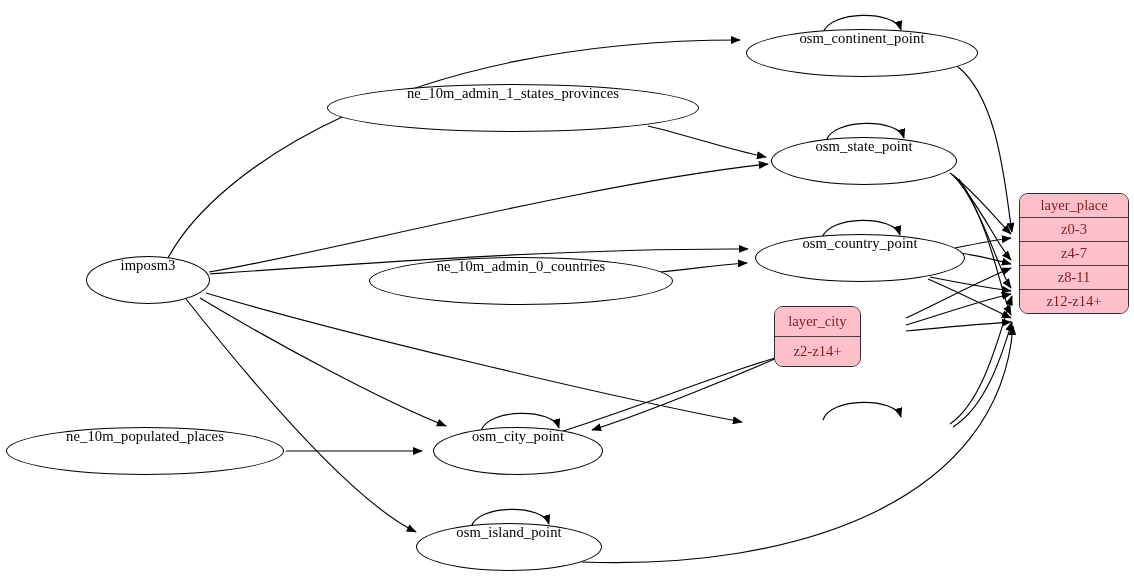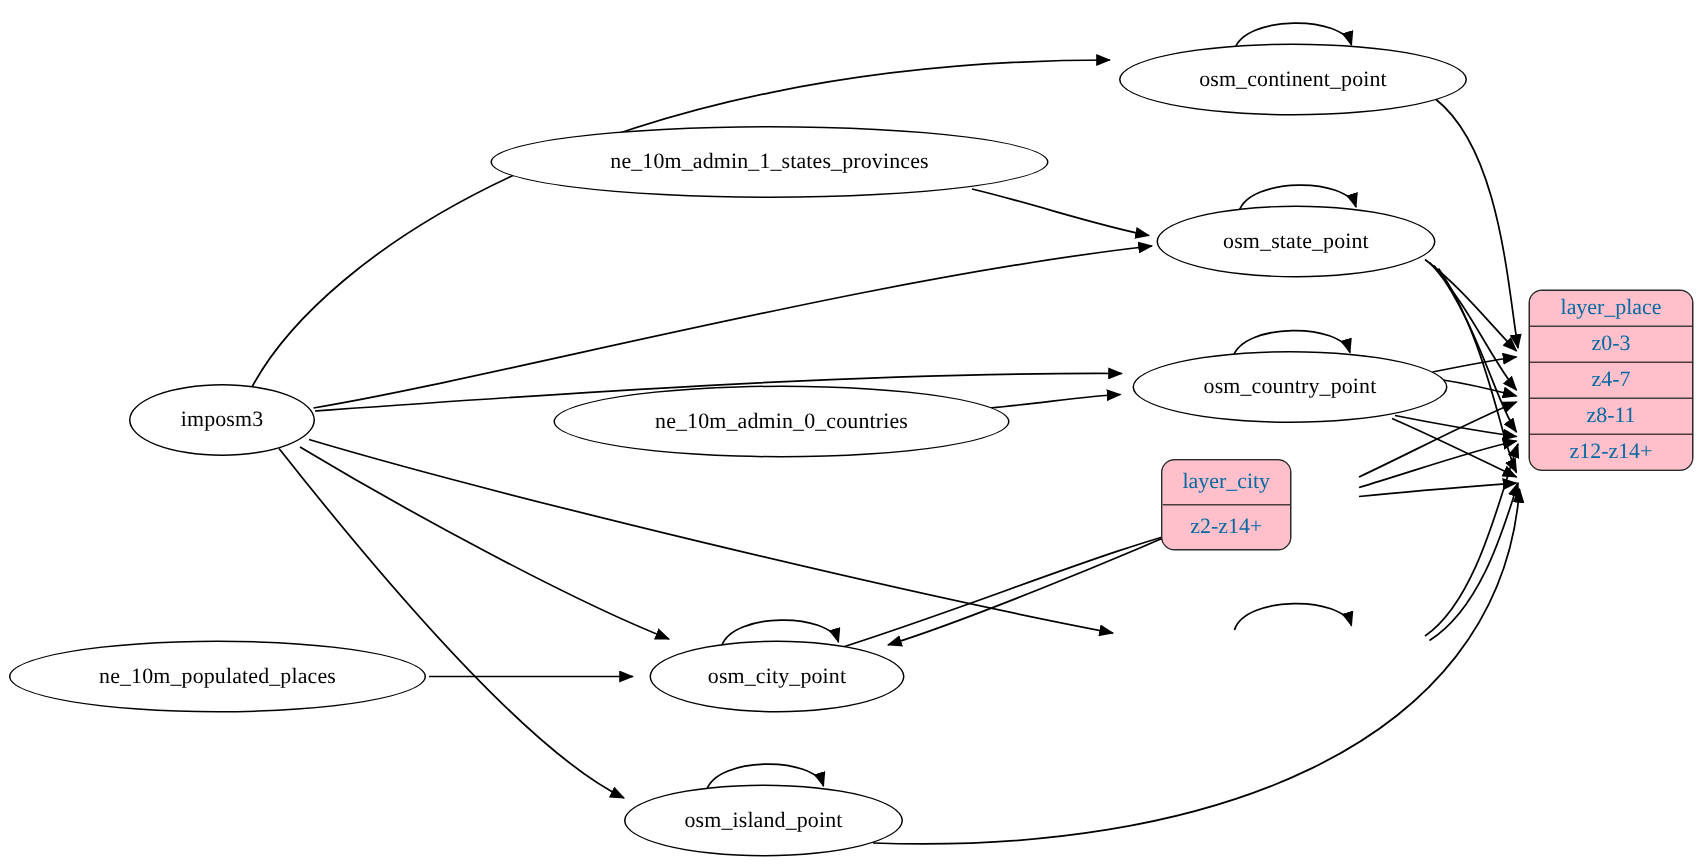--- a/index.html
+++ b/index.html
@@ -19,21 +19,21 @@
     position: absolute;
     left: 0;
     top: 0;
     width: 1134px;
     height: 577px;
   }
   .node {
     position: absolute;
     box-sizing: border-box;
     display: flex;
-    align-items: center;
+    align-items: flex-start;
     justify-content: center;
     color: #000000;
   }
   .ellipse-node {
     border: 1.1px solid #000000;
     border-radius: 50%;
     background: #ffffff;
     font-size: 14.6px;
     letter-spacing: 0.1px;
     white-space: nowrap;
@@ -47,21 +47,21 @@
     padding: 0;
   }
   .record-cell {
     width: 100%;
     flex: 1 1 auto;
     display: flex;
     align-items: center;
     justify-content: center;
     font-size: 14.6px;
     white-space: nowrap;
-    color: #0369a1;
+    color: #7f1d1d;
     background: #ffc0cb;
   }
   .record-cell + .record-cell {
     border-top: 1.3px solid #4a3a3d;
   }
 </style>
 </head>
 <body>
 
 <div id="canvas">

